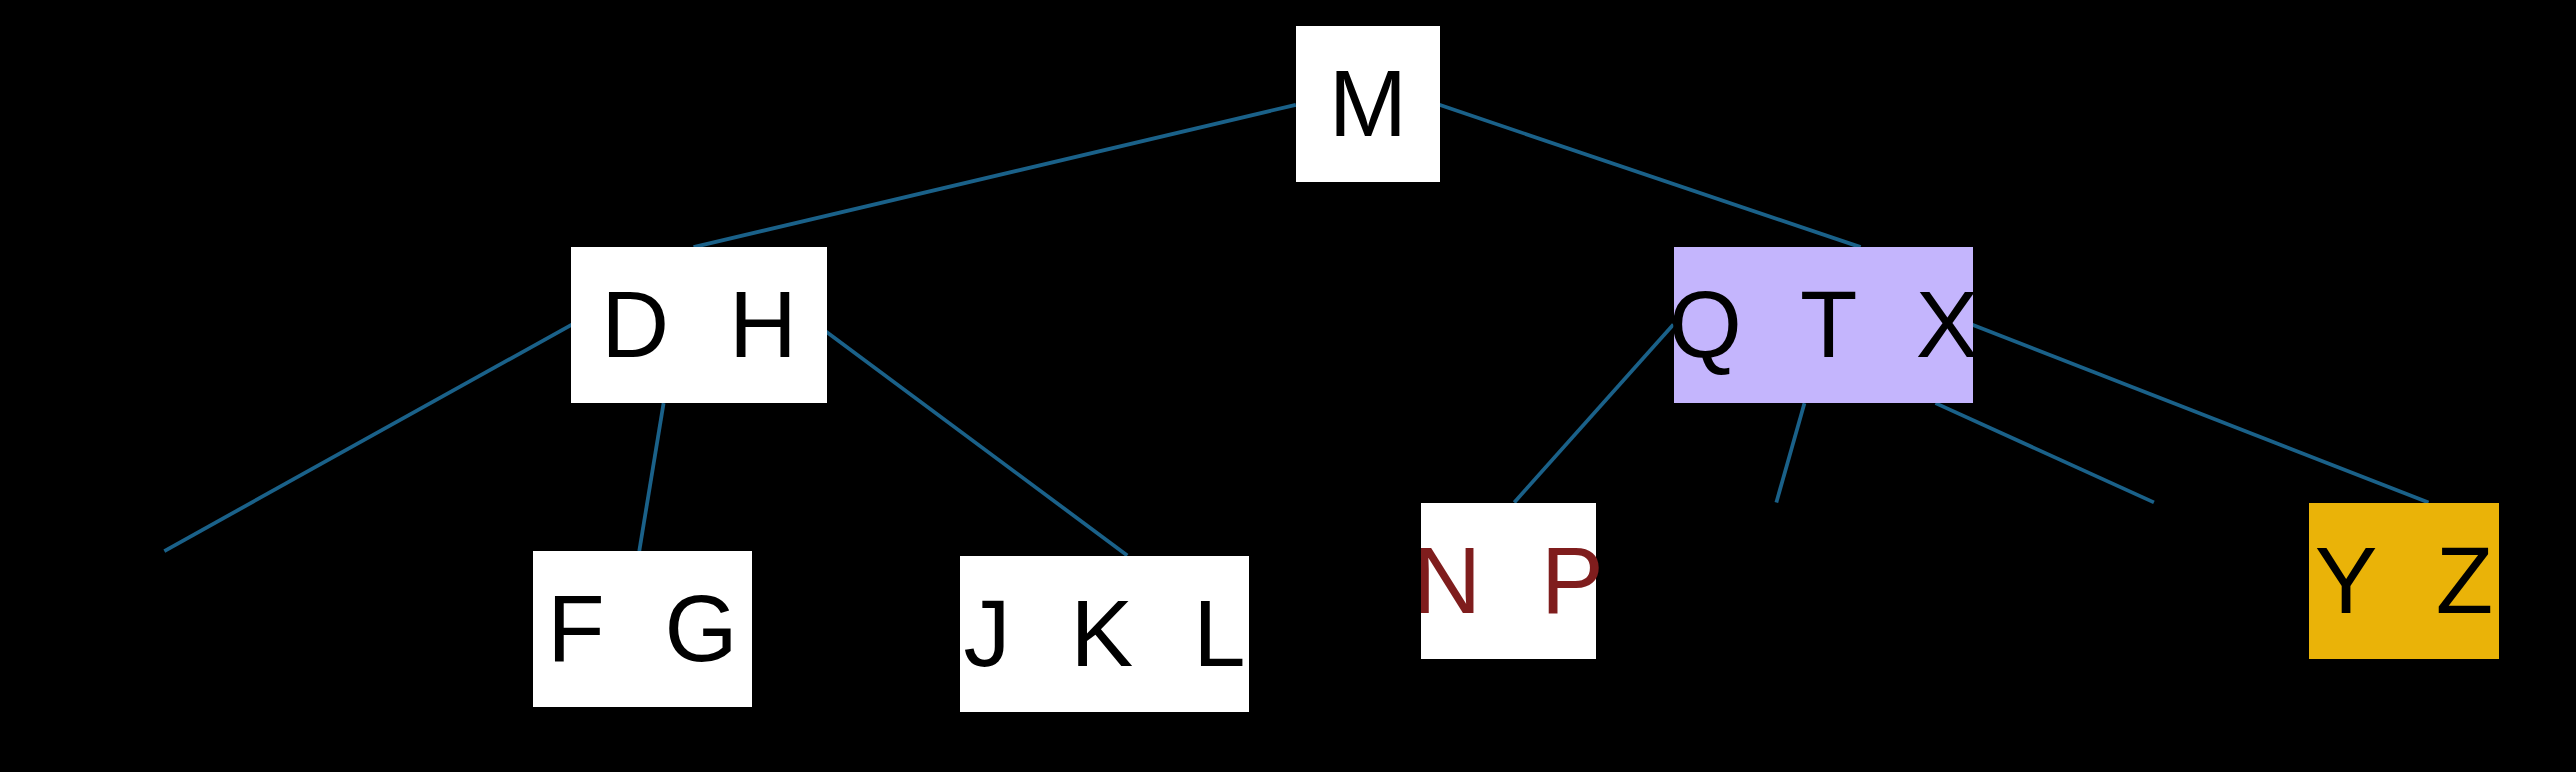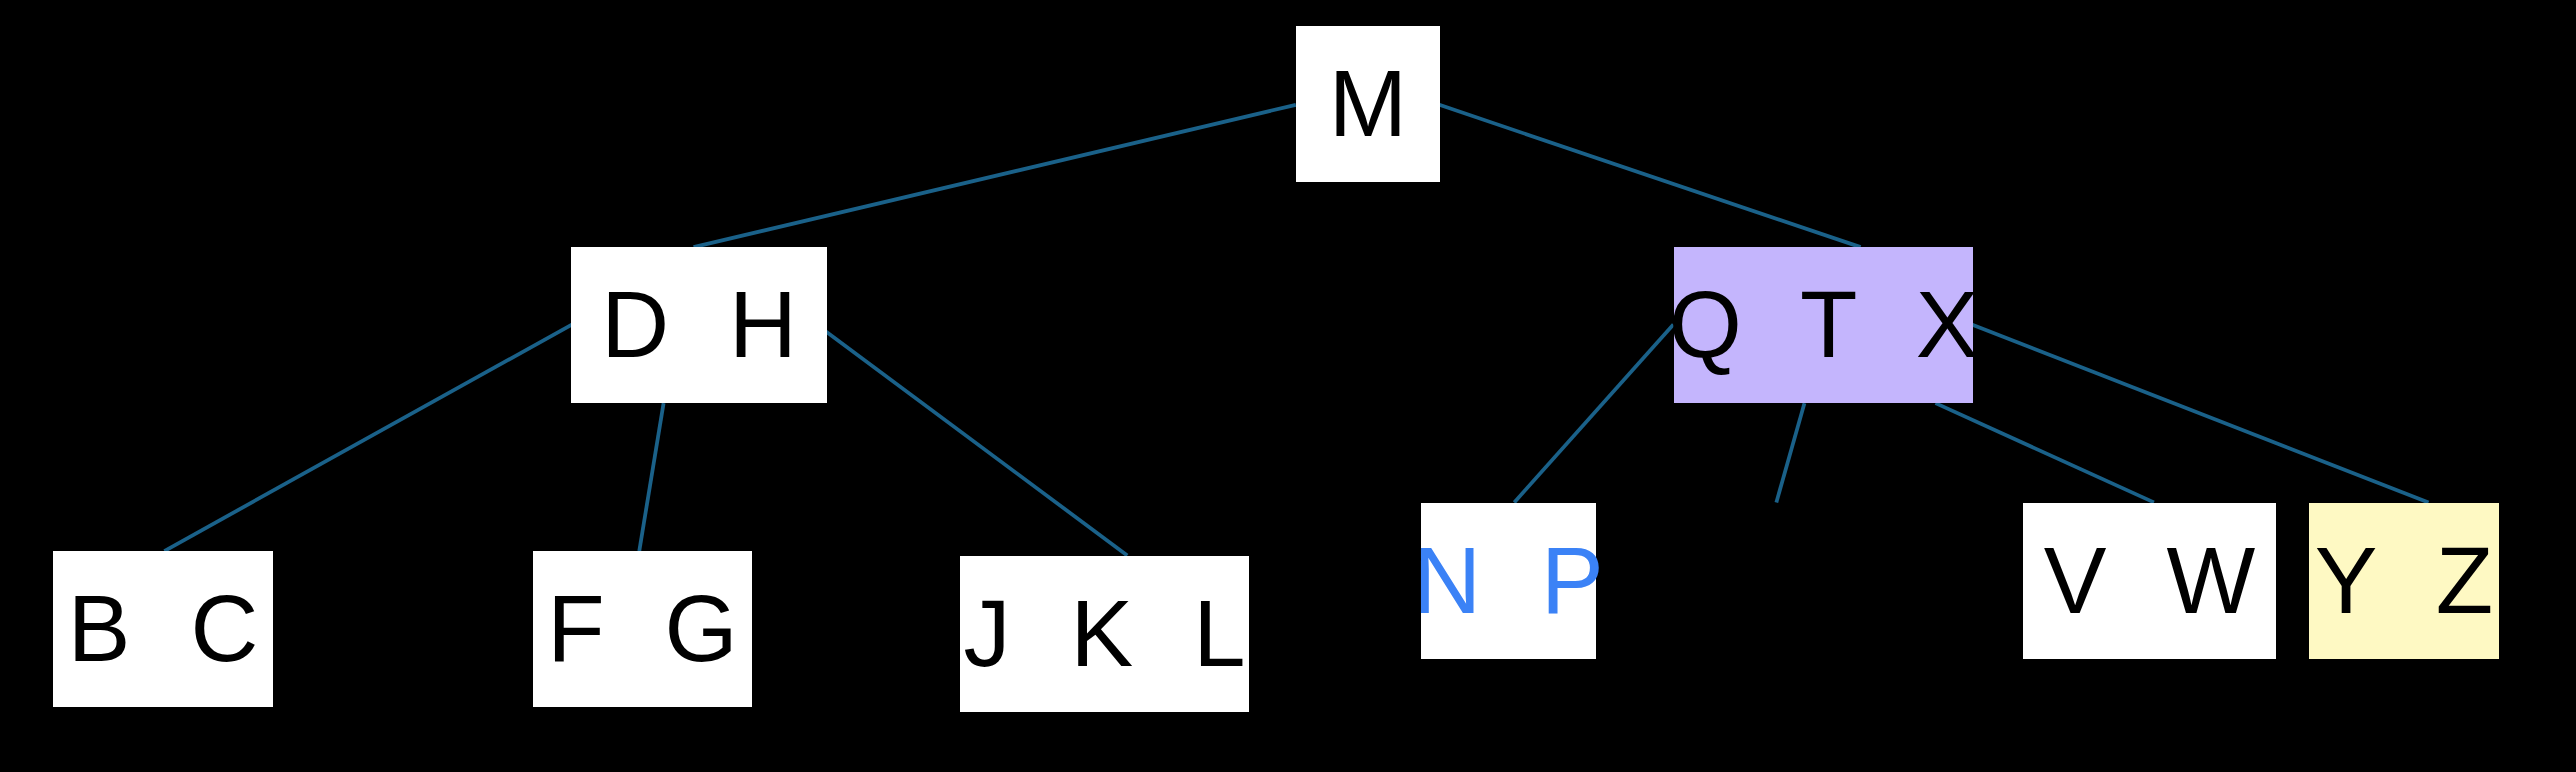--- a/index.html
+++ b/index.html
@@ -64,21 +64,19 @@
       <line x1="1307" y1="520" x2="1805" y2="890" stroke="#1a6189" stroke-width="6" stroke-linecap="butt"></line>
       <line x1="2680" y1="520" x2="2425" y2="805" stroke="#1a6189" stroke-width="6" stroke-linecap="butt"></line>
       <line x1="2890" y1="646" x2="2845" y2="805" stroke="#1a6189" stroke-width="6" stroke-linecap="butt"></line>
       <line x1="3100" y1="646" x2="3450" y2="805" stroke="#1a6189" stroke-width="6" stroke-linecap="butt"></line>
       <line x1="3158" y1="520" x2="3890" y2="805" stroke="#1a6189" stroke-width="6" stroke-linecap="butt"></line>
     </svg>
   <div id="node-layer">
       <div class="tree-node" style="left: 1296px; top: 26px; width: 144px; height: 156px; font-size: 94px; background: rgb(255, 255, 255); color: rgb(0, 0, 0);"><span class="node-label">M</span></div>
       <div class="tree-node" style="left: 571px; top: 247px; width: 256px; height: 156px; font-size: 94px; background: rgb(255, 255, 255); color: rgb(0, 0, 0);"><span class="node-label">D H</span></div>
       <div class="tree-node" style="left: 1674px; top: 247px; width: 299px; height: 156px; font-size: 94px; background: #c4b5fd; color: rgb(0, 0, 0);"><span class="node-label">Q T X</span></div>
-      <div class="tree-node" style="left: 53px; top: 551px; width: 220px; height: 156px; font-size: 94px; background: rgb(255, 255, 255); color: rgb(0, 0, 0);"><span class="node-label">B C</span></div>
       <div class="tree-node" style="left: 960px; top: 556px; width: 289px; height: 156px; font-size: 94px; background: rgb(255, 255, 255); color: rgb(0, 0, 0);"><span class="node-label">J K L</span></div>
       <div class="tree-node" style="left: 533px; top: 551px; width: 219px; height: 156px; font-size: 94px; background: rgb(255, 255, 255); color: rgb(0, 0, 0);"><span class="node-label">F G</span></div>
-      <div class="tree-node" style="left: 1421px; top: 503px; width: 175px; height: 156px; font-size: 94px; background: rgb(255, 255, 255); color: #3b82f6;"><span class="node-label">N P</span></div>
-      <div class="tree-node" style="left: 2023px; top: 503px; width: 253px; height: 156px; font-size: 94px; background: rgb(255, 255, 255); color: rgb(0, 0, 0);"><span class="node-label">V W</span></div>
-      <div class="tree-node" style="left: 2309px; top: 503px; width: 190px; height: 156px; font-size: 94px; background: #fef9c3; color: rgb(0, 0, 0);"><span class="node-label">Y Z</span></div>
+      <div class="tree-node" style="left: 1421px; top: 503px; width: 175px; height: 156px; font-size: 94px; background: rgb(255, 255, 255); color: #7f1d1d;"><span class="node-label">N P</span></div>
+      <div class="tree-node" style="left: 2309px; top: 503px; width: 190px; height: 156px; font-size: 94px; background: #eab308; color: rgb(0, 0, 0);"><span class="node-label">Y Z</span></div>
     </div>
 </div>
 
 
 </body></html>

